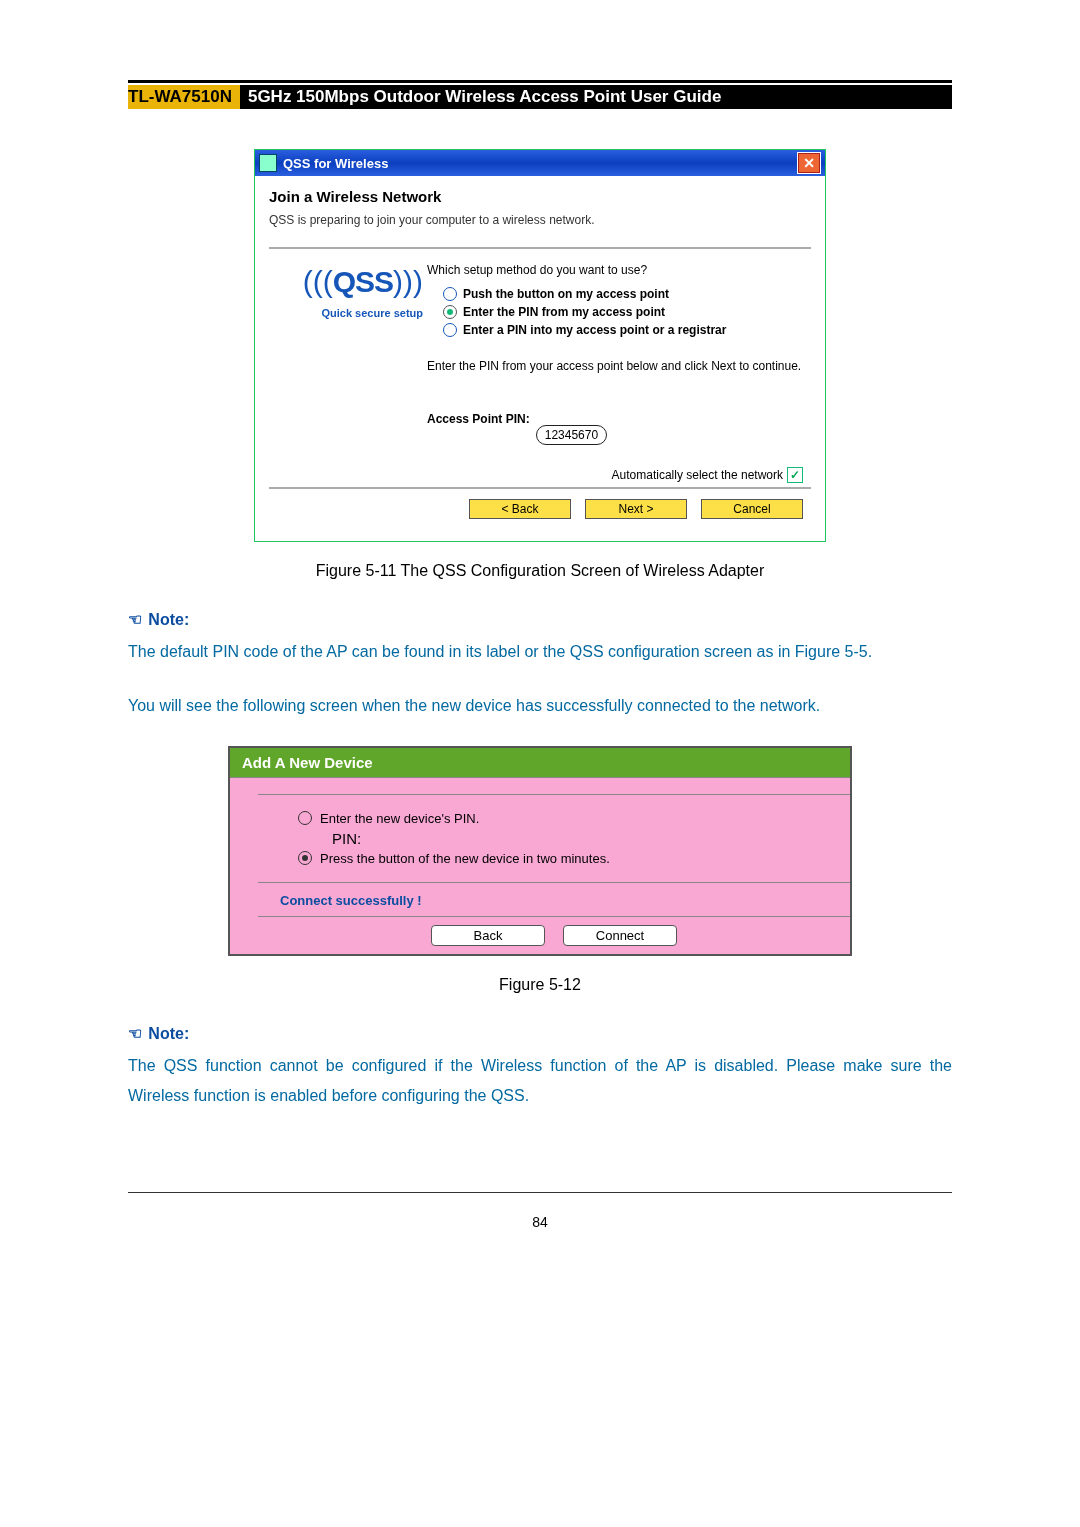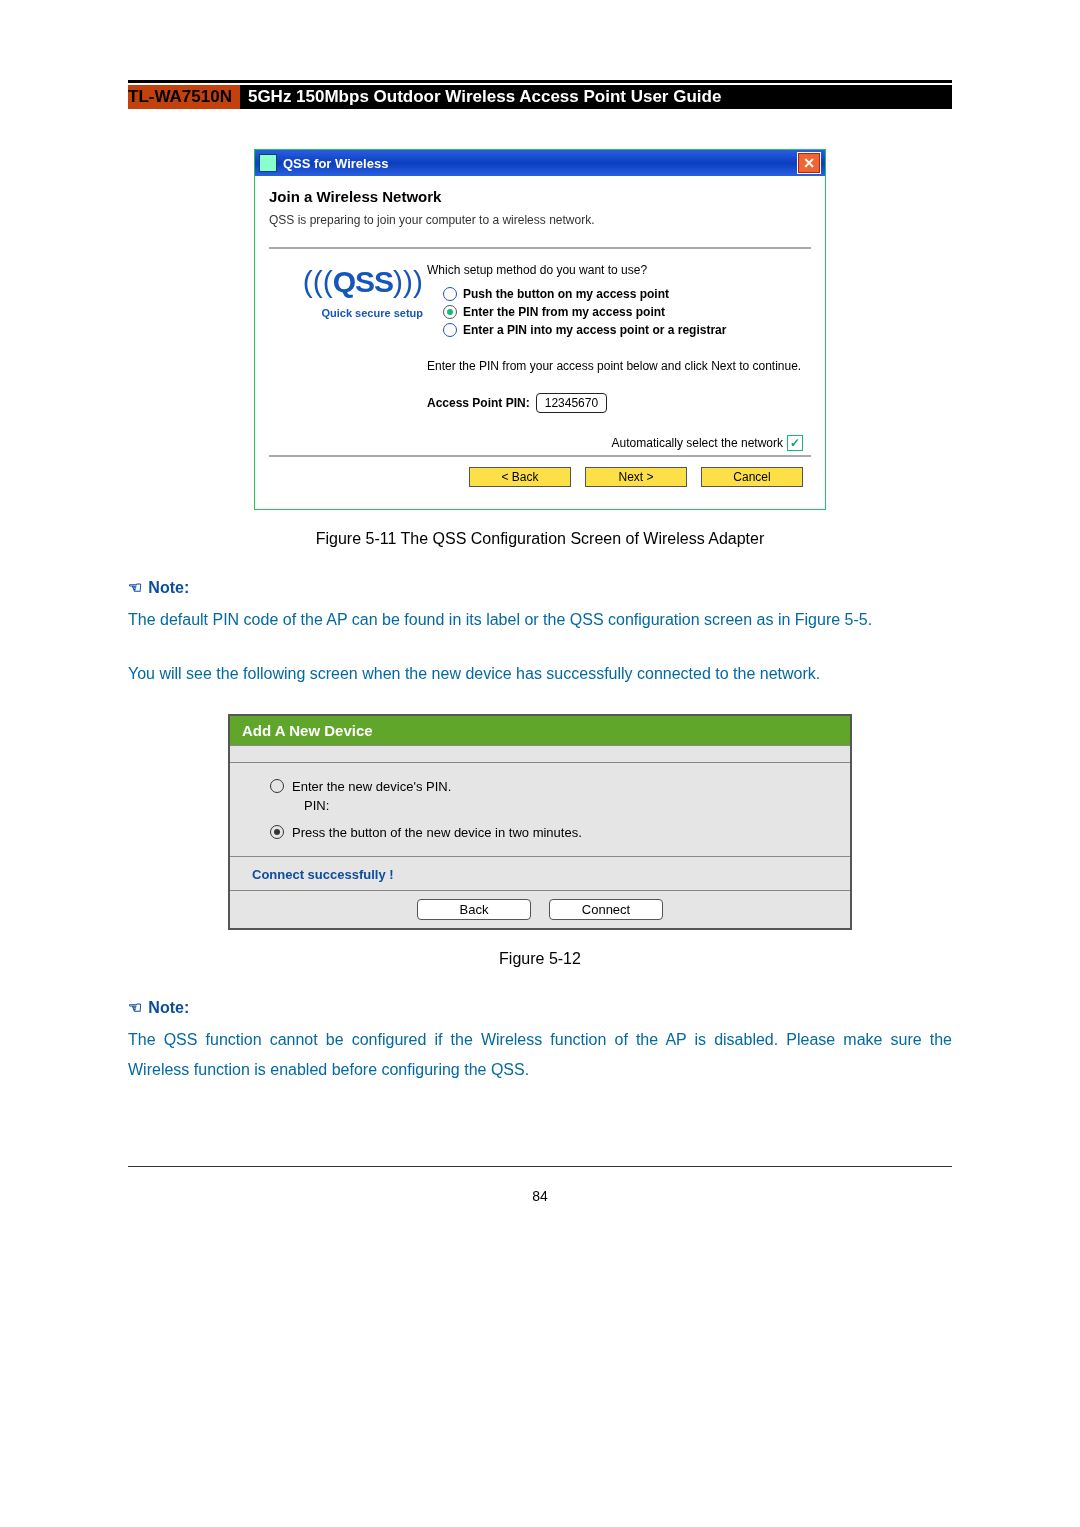--- a/index.html
+++ b/index.html
@@ -15,21 +15,21 @@
   .header-line {
     border-top: 3px solid #000;
     margin-bottom: 2px;
   }
   .header-bar {
     display: flex;
     font-weight: bold;
     font-size: 17px;
   }
   .header-model {
-    background: #c2410c;
+    background: #eab308;
     color: #000;
     padding: 2px 8px 2px 0;
   }
   .header-title {
     background: #000;
     color: #fff;
     flex: 1;
     padding: 2px 8px;
   }
   .dialog1 {
@@ -141,23 +141,24 @@
   }
   .pin-row {
     font-size: 12px;
     display: flex;
     align-items: center;
     gap: 6px;
   }
   .pin-row .pin-label { font-weight: bold; }
   .pin-row .pin-box {
     border: 1px solid #222;
-    border-radius: 4px;
+    border-radius: 10px;
     padding: 2px 8px;
     font-size: 12px;
+    margin-top: 32px;
   }
   .auto-row {
     text-align: right;
     font-size: 12px;
     margin-top: 22px;
     display: flex;
     justify-content: flex-end;
     align-items: center;
     gap: 4px;
   }
@@ -211,22 +212,23 @@
     font-size: 13px;
   }
   .d2-title {
     background: #5fa62a;
     color: #fff;
     font-weight: bold;
     padding: 6px 12px;
     font-size: 15px;
   }
   .d2-body {
-    background: #e5e5e5;
+    background: #f9a8d4;
     border-top: 1px solid #888;
+    padding-left: 28px;
   }
   .d2-sep {
     height: 16px; border-bottom: 1px solid #888;
   }
   .d2-inner {
     padding: 12px 18px;
   }
   .d2-opt {
     display: flex;
     align-items: center;
@@ -236,22 +238,22 @@
   }
   .d2-opt .r {
     width: 12px; height: 12px; border: 1px solid #333; border-radius: 50%;
     display: inline-flex; align-items: center; justify-content: center;
   }
   .d2-opt .r.sel::after {
     content: ""; width: 6px; height: 6px; background: #333; border-radius: 50%;
   }
   .d2-pin {
     padding-left: 56px;
-    font-size: 13px;
-    margin-bottom: 8px;
+    font-size: 15px;
+    margin-bottom: 0;
   }
   .conn-ok {
     color: #0c4da0;
     font-weight: bold;
     padding: 10px 0 8px 22px;
     border-top: 1px solid #888;
     border-bottom: 1px solid #888;
     font-size: 13px;
   }
   .d2-btns {

